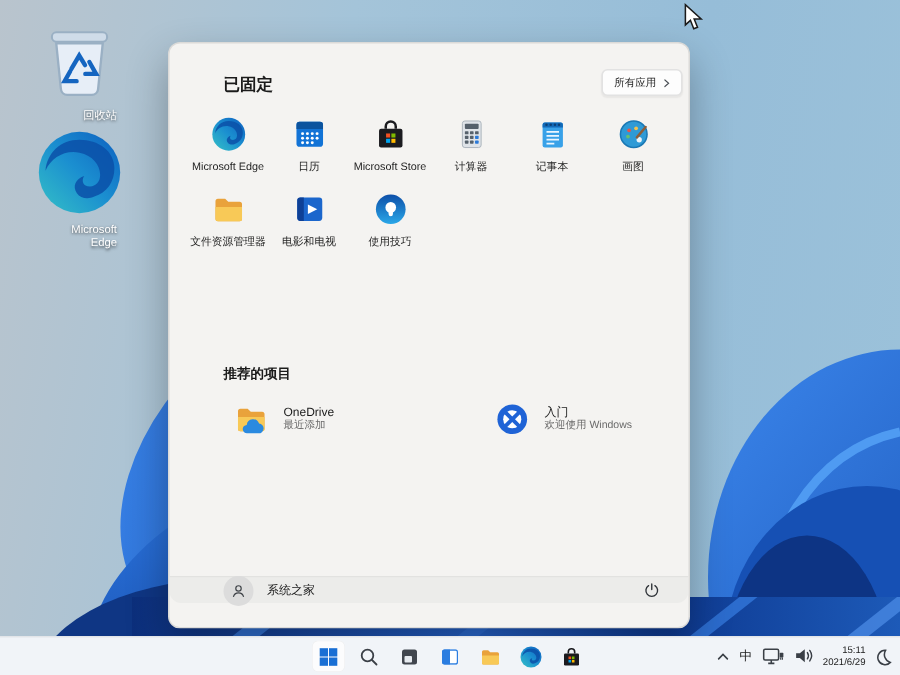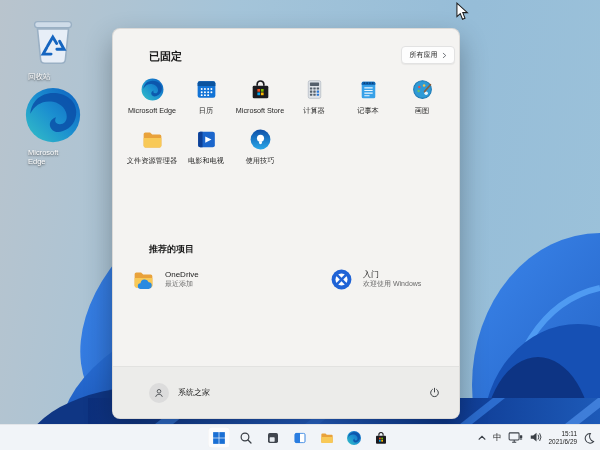--- a/index.html
+++ b/index.html
@@ -10,21 +10,21 @@
     -webkit-font-smoothing:antialiased;
   }
   *{box-sizing:border-box}
   svg{display:block}
 
   
   .wallpaper{position:absolute;inset:0;z-index:0}
 
   
   #desktop-icons{position:absolute;left:0;top:0;z-index:5}
-  .desk{position:absolute;left:22px;width:62px;text-align:left;cursor:default}
+  .desk{position:absolute;left:22px;width:62px;text-align:right;cursor:default}
   .desk:nth-child(1){top:8px}
   .desk:nth-child(2){top:84px}
   .desk-icon{width:31px;height:31px;margin:0 auto}
   .desk-icon svg{width:100%;height:100%}
   .desk-label{display:block;width:50px;margin:2px auto 0;font-size:7.5px;line-height:9px;color:#fff;text-shadow:0 1px 2px rgba(0,0,0,.65)}
 
   
   .start-menu{
     position:absolute;left:112px;top:28px;width:348px;height:391px;
     background:#f4f3f1;border-radius:8px;z-index:10;
@@ -43,29 +43,29 @@
 
   #pinned-grid{position:absolute;left:12px;top:44px;width:324px;display:grid;grid-template-columns:repeat(6,54px);grid-auto-rows:50px}
   .tile{display:flex;flex-direction:column;align-items:center;padding-top:4px;border-radius:4px;cursor:pointer}
   .tile-icon{width:25px;height:25px}
   .tile-icon svg{width:100%;height:100%}
   .tile-label{margin-top:4px;font-size:7.2px;color:#1f1f1f;white-space:nowrap}
 
   .rec-header{position:absolute;left:36px;top:214px;font-size:9px;font-weight:700;color:#1b1b1b}
   #rec-row{position:absolute;left:0;top:232px;width:100%;height:40px}
   .rec-item{position:absolute;top:0;display:flex;align-items:center;gap:9px;height:36px;cursor:pointer;border-radius:4px;padding:0 6px 0 0}
-  .rec-item:nth-child(1){left:18px}
+  .rec-item:nth-child(1){left:42px}
   .rec-item:nth-child(2){left:216px}
   .rec-icon{width:25px;height:25px;flex:0 0 auto}
   .rec-icon svg{width:100%;height:100%}
   .rec-title{font-size:8px;color:#1b1b1b;line-height:9px}
   .rec-sub{font-size:7px;color:#6a6a6a;line-height:8.5px;margin-top:1px}
 
   .user-bar{
-    position:absolute;left:0;bottom:0;width:100%;height:52px;background:#ececea;
+    position:absolute;left:0;bottom:16px;width:100%;height:18px;background:#ececea;
     border-radius:0 0 8px 8px;display:flex;align-items:center;padding:0 14px 0 36px;
     border-top:1px solid rgba(0,0,0,.04);
   }
   .avatar{width:20px;height:20px;border-radius:50%;background:#dcdcdc;display:flex;align-items:center;justify-content:center;cursor:pointer}
   .avatar svg{width:12px;height:12px}
   .user-name{margin-left:9px;font-size:8px;color:#1b1b1b;cursor:pointer}
   .power-btn{margin-left:auto;width:22px;height:22px;border-radius:4px;display:flex;align-items:center;justify-content:center;cursor:pointer}
   .power-btn svg{width:13px;height:13px}
 
   

